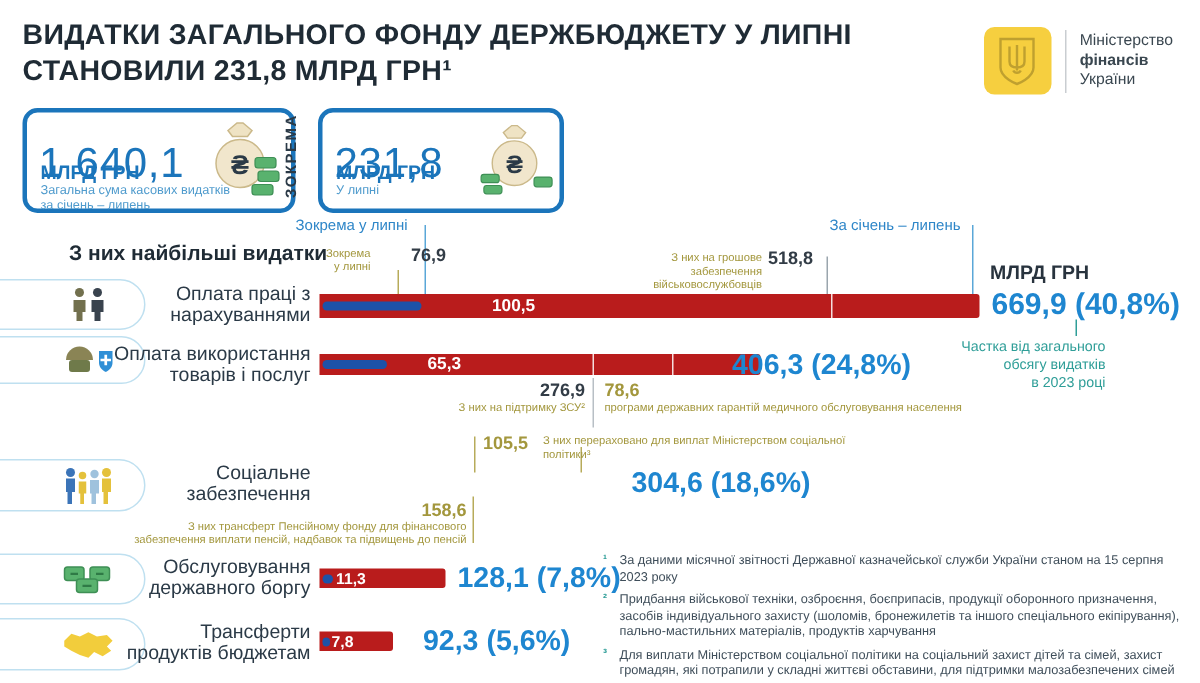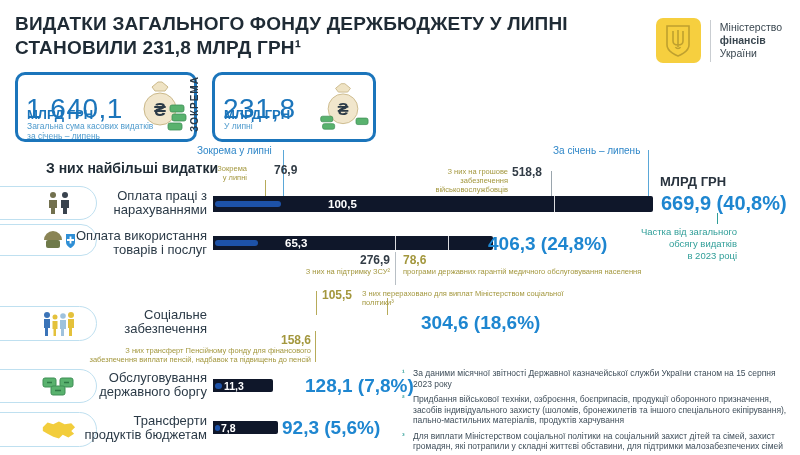--- a/index.html
+++ b/index.html
@@ -22,21 +22,21 @@
   .unit{position:absolute;left:9px;top:32px;font-size:13px;font-weight:800;color:#1b75bb;}
   .cap{position:absolute;left:9px;top:47px;font-size:8.5px;line-height:9.5px;color:#4f9bcd;}
   .zokrema{position:absolute;left:189px;top:72px;height:64px;width:18px;
            writing-mode:vertical-rl;transform:rotate(180deg);text-align:center;
            font-size:10px;font-weight:800;color:#2b3a47;letter-spacing:1px;}
   .bag{position:absolute;top:4px;}
   
   .section-title{position:absolute;left:46px;top:160px;font-size:14px;font-weight:800;color:#1f2b35;}
   .row-label{position:absolute;left:2px;width:205px;text-align:right;font-size:13px;
              line-height:14px;font-weight:500;color:#2b3a47;}
-  .bar{position:absolute;left:213px;background:#0f172a;border-radius:0 2px 2px 0;}
+  .bar{position:absolute;left:213px;background:#b91c1c;border-radius:0 2px 2px 0;}
   .bar-july{position:absolute;left:2px;top:50%;transform:translateY(-50%);height:6px;
             background:#1d52a8;border-radius:3px;}
   .bar-val{position:absolute;top:50%;transform:translateY(-50%);color:#fff;
            font-size:11.5px;font-weight:bold;}
   .seg{position:absolute;top:0;bottom:0;width:1px;background:rgba(255,255,255,.85);}
   .row-value{position:absolute;font-size:19px;font-weight:800;color:#1e86d0;white-space:nowrap;}
   .axis-unit{position:absolute;left:660px;top:174px;font-size:13px;font-weight:800;color:#28333e;}
   .v-line{position:absolute;width:1px;}
   .blue-lbl{position:absolute;font-size:10px;color:#2e86c8;white-space:nowrap;}
   .olv{color:#a3973d;}
@@ -197,31 +197,31 @@
   <div class="row-label" style="top:414px;">
     <div>Трансферти</div>
       <div>продуктів бюджетам</div>
   </div>
 
   <div class="bar" style="top: 196px; height: 16px; width: 440px;">
     <div class="bar-july" style="width: 66px;"></div>
     <div class="bar-val" style="left:115px;">100,5</div>
     <div class="seg" style="left:341px;"></div>
   </div>
-  <div class="bar" style="top: 236px; height: 14px; width: 235px; padding-left: 45px;">
+  <div class="bar" style="top: 236px; height: 14px; width: 294px;">
     <div class="bar-july" style="width: 43px;"></div>
     <div class="bar-val" style="left:72px;">65,3</div>
     <div class="seg" style="left:182px;"></div>
     <div class="seg" style="left:235px;"></div>
   </div>
-  <div class="bar" style="top: 379px; height: 13px; width: 60px;">
+  <div class="bar" style="top: 379px; height: 13px; width: 84px;">
     <div class="bar-july" style="width: 7px;"></div>
     <div class="bar-val" style="left:11px;font-size:10.5px;">11,3</div>
   </div>
-  <div class="bar" style="top: 421px; height: 13px; width: 65px;">
+  <div class="bar" style="top: 421px; height: 13px; width: 49px;">
     <div class="bar-july" style="width: 5px;"></div>
     <div class="bar-val" style="left:8px;font-size:10.5px;">7,8</div>
   </div>
 
   <div class="axis-unit">МЛРД ГРН</div>
   <div class="row-value" style="top: 192px; font-size: 20px; left: 661px;">669,9 (40,8%)</div>
   <div class="row-value" style="top: 233px; left: 488px;">406,3 (24,8%)</div>
   <div class="row-value" style="top: 312px; left: 421px;">304,6 (18,6%)</div>
   <div class="row-value" style="top: 375px; left: 305px;">128,1 (7,8%)</div>
   <div class="row-value" style="top: 417px; left: 282px;">92,3 (5,6%)</div>

